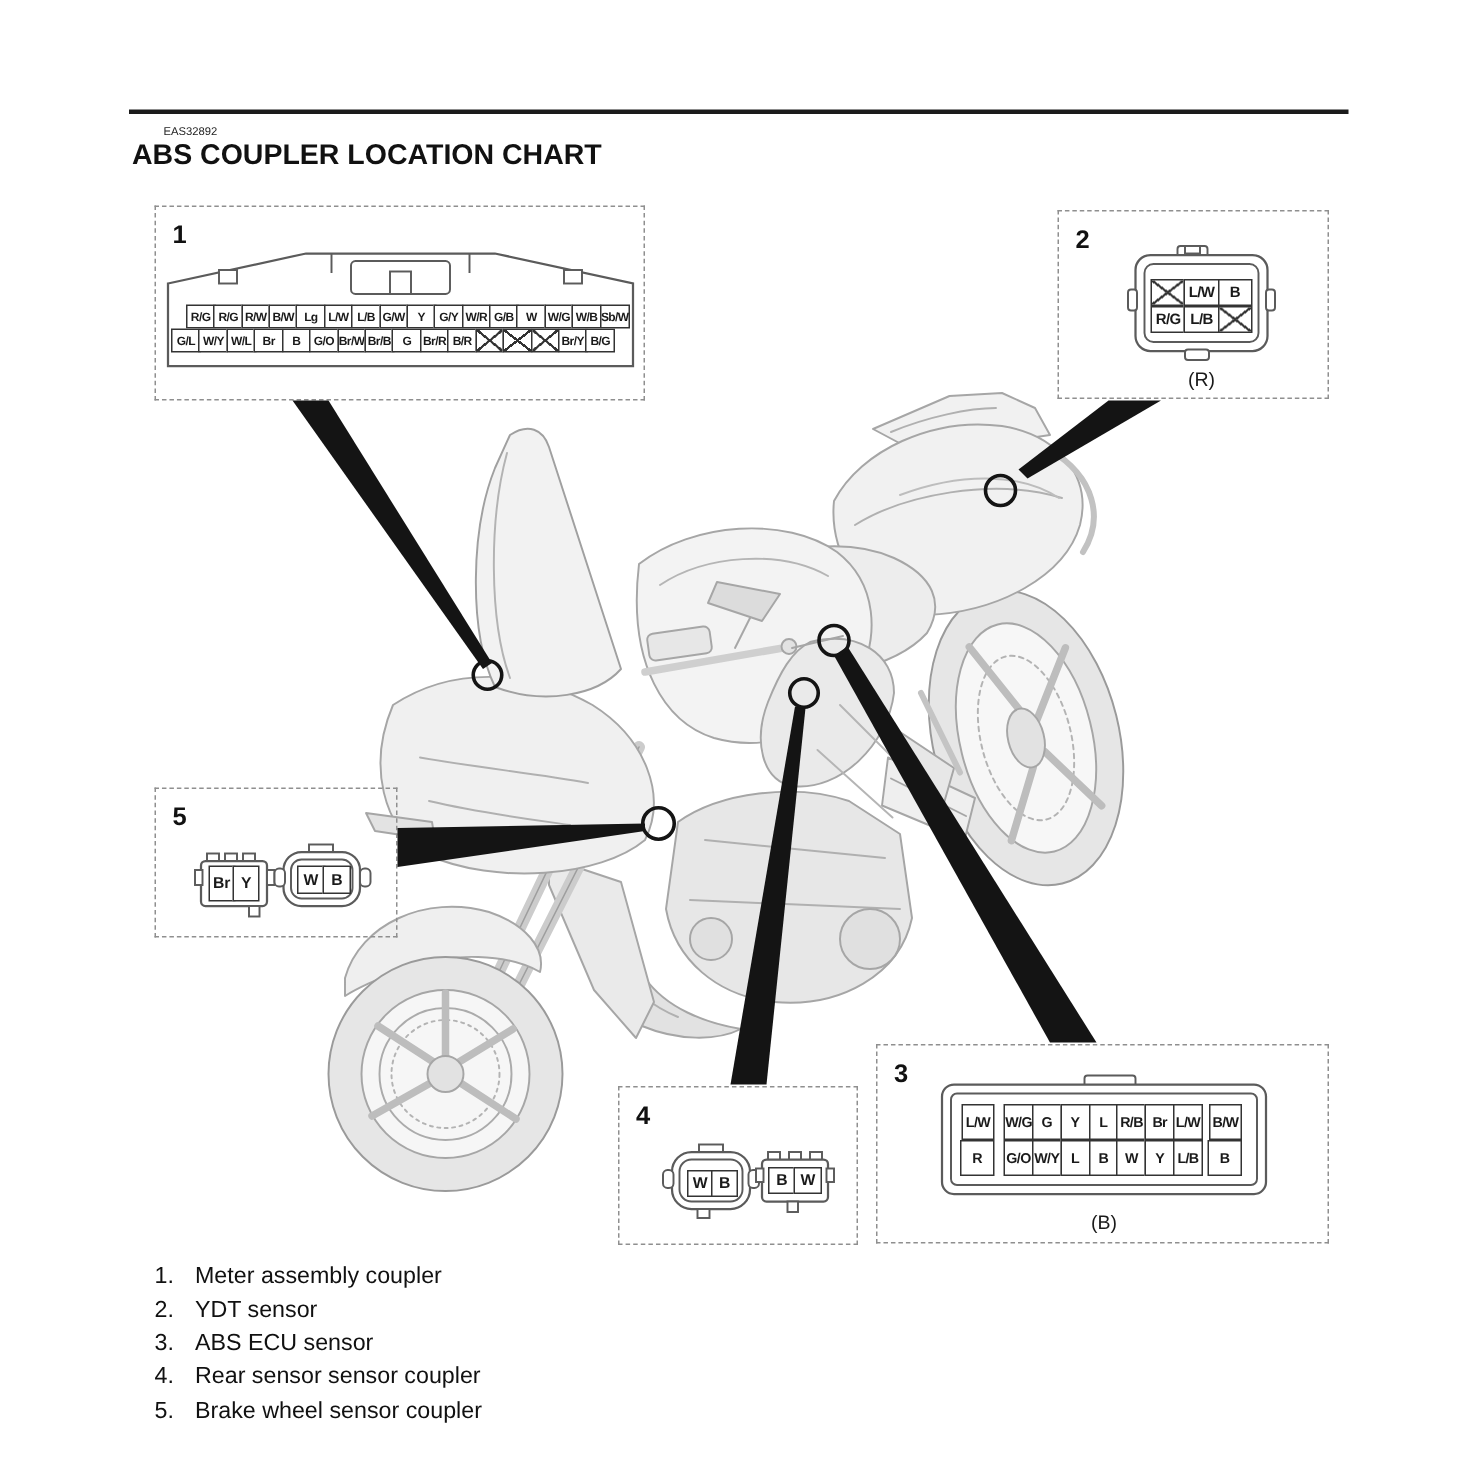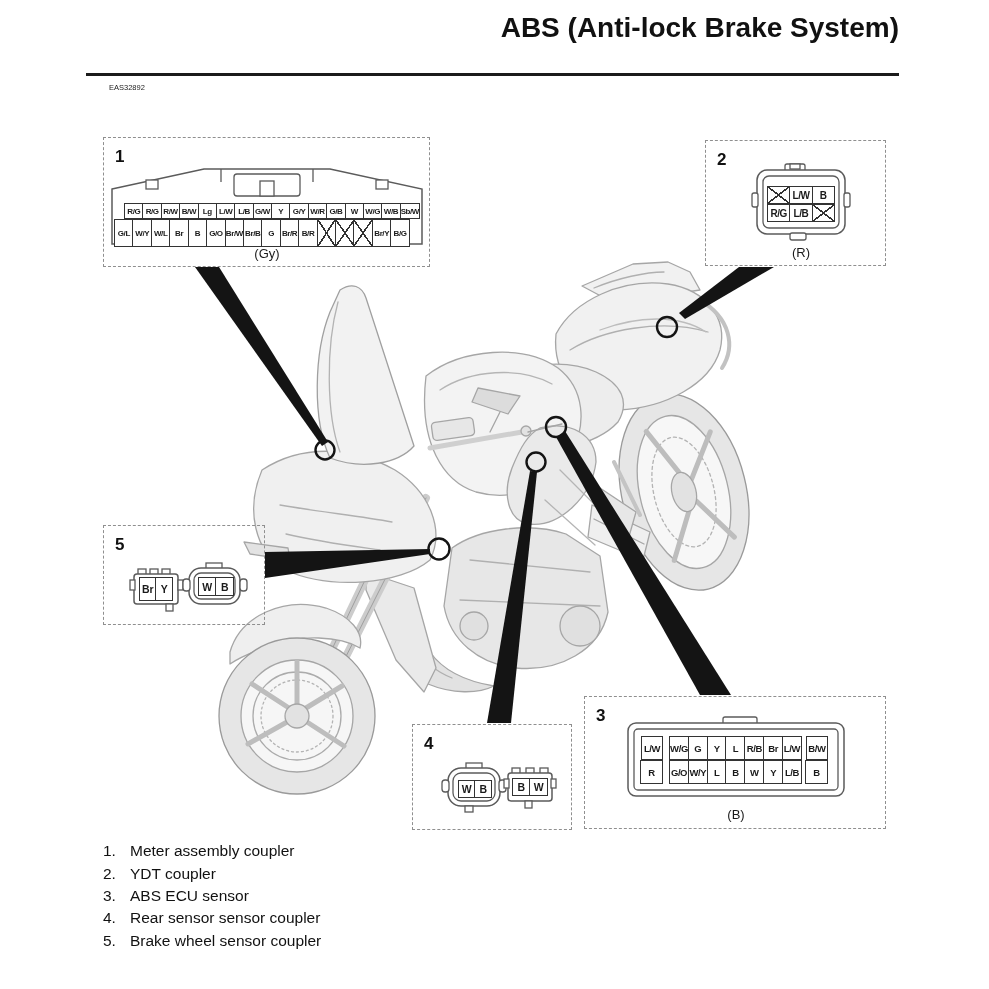--- a/index.html
+++ b/index.html
@@ -13,21 +13,21 @@
   .eas-code{position:absolute;left:89px;top:83px;font-size:7.5px;color:#222;padding-left:20px;}
   .section-title{position:absolute;left:88px;top:93px;font-size:19px;font-weight:bold;}
 
   
   .cbox{position:absolute;border:1.4px dashed #8f8f8f;box-sizing:border-box;}
   .cbox .num{position:absolute;left:11px;top:9px;font-size:17px;font-weight:bold;}
   .cbox svg{position:absolute;left:0;top:0;}
   .clabel{position:absolute;text-align:center;font-size:13px;color:#1a1a1a;}
 
   
-  .cells{position:absolute;display:flex;box-sizing:border-box;}
+  .cells{position:absolute;display:flex;box-sizing:border-box;justify-content:flex-end;}
   .cell{flex:1;border:1.2px solid #333;background:#fff;display:flex;align-items:center;justify-content:center;
         font-weight:bold;color:#1a1a1a;box-sizing:border-box;position:relative;white-space:nowrap;overflow:visible;}
   .cell + .cell{margin-left:-1.2px;}
   .cell.crossed{background:
       linear-gradient(to top right, transparent calc(50% - 0.8px), #333 calc(50% - 0.8px), #333 calc(50% + 0.8px), transparent calc(50% + 0.8px)),
       linear-gradient(to top left,  transparent calc(50% - 0.8px), #333 calc(50% - 0.8px), #333 calc(50% + 0.8px), transparent calc(50% + 0.8px)),
       #fff;}
   .box1-cells .cell{font-size:8px;letter-spacing:-0.4px;}
   .box2-cells .cell{font-size:10px;letter-spacing:-0.4px;}
   .box3-cells .cell{font-size:9.5px;letter-spacing:-0.4px;}
@@ -40,23 +40,23 @@
 
   .shell{fill:#ffffff;stroke:#5b5b5b;stroke-width:1.5;}
   .shell2{fill:#ffffff;stroke:#5b5b5b;stroke-width:1.3;}
   .overlay{position:absolute;left:0;top:0;pointer-events:none;}
 </style>
 </head>
 <body>
 
 <div class="page">
 
-  <div class="page-title">ABS (Anti-lock Brake System)</div>
   <div class="rule"></div>
   <div class="eas-code">EAS32892</div>
+  <div class="section-title">ABS COUPLER LOCATION CHART</div>
 
   <svg class="abs" width="989" height="989" viewBox="0 0 989 989" style="left:0;top:0;">
     <g stroke="#a6a6a6" stroke-width="1.3" fill="none" stroke-linejoin="round" stroke-linecap="round">
 
       <g transform="rotate(-14 684 492)">
         <ellipse cx="684" cy="492" rx="62" ry="100" fill="#e6e6e6" stroke="#9a9a9a"></ellipse>
         <ellipse cx="684" cy="492" rx="44" ry="78" fill="#f7f7f7"></ellipse>
         <ellipse cx="684" cy="492" rx="30" ry="56" stroke-dasharray="3 3" stroke="#b3b3b3"></ellipse>
         <line x1="684" y1="472" x2="662" y2="424" stroke="#bdbdbd" stroke-width="5"></line>
         <line x1="684" y1="512" x2="658" y2="556" stroke="#bdbdbd" stroke-width="5"></line>
@@ -158,39 +158,38 @@
         <span class="cell">G/W</span>
         <span class="cell">Y</span>
         <span class="cell">G/Y</span>
         <span class="cell">W/R</span>
         <span class="cell">G/B</span>
         <span class="cell">W</span>
         <span class="cell">W/G</span>
         <span class="cell">W/B</span>
         <span class="cell">Sb/W</span>
       </div>
-    <div class="cells box1-cells" style="left:10px;top:81px;width:296px;height:28px;">
+    <div class="cells box1-cells" style="left:10px;top:81px;width:296px;height:16px;">
         <span class="cell">G/L</span>
         <span class="cell">W/Y</span>
         <span class="cell">W/L</span>
         <span class="cell">Br</span>
         <span class="cell">B</span>
         <span class="cell">G/O</span>
         <span class="cell">Br/W</span>
         <span class="cell">Br/B</span>
         <span class="cell">G</span>
         <span class="cell">Br/R</span>
         <span class="cell">B/R</span>
         <span class="cell crossed"></span>
         <span class="cell crossed"></span>
         <span class="cell crossed"></span>
         <span class="cell">Br/Y</span>
         <span class="cell">B/G</span>
       </div>
-    <div class="clabel" style="left:10px;top:108px;width:306px;">(Gy)</div>
   </div>
 
   <div class="cbox" style="left:705px;top:140px;width:181px;height:126px;">
     <div class="num">2</div>
     <svg width="181" height="126" viewBox="0 0 181 126">
       <rect class="shell2" x="79" y="23" width="20" height="9" rx="2"></rect>
       <rect class="shell2" x="84" y="23" width="10" height="5"></rect>
       <rect class="shell" x="51" y="29" width="88" height="64" rx="10"></rect>
       <rect class="shell2" x="84" y="92" width="16" height="7" rx="2"></rect>
       <rect class="shell2" x="46" y="52" width="6" height="14" rx="2"></rect>
@@ -316,21 +315,21 @@
     </g>
   </svg>
 
   <div class="legend">
     <div class="legend-row">
       <span class="legend-num">1.</span>
       <span>Meter assembly coupler</span>
     </div>
     <div class="legend-row">
       <span class="legend-num">2.</span>
-      <span>YDT coupler</span>
+      <span>YDT sensor</span>
     </div>
     <div class="legend-row">
       <span class="legend-num">3.</span>
       <span>ABS ECU sensor</span>
     </div>
     <div class="legend-row">
       <span class="legend-num">4.</span>
       <span>Rear sensor sensor coupler</span>
     </div>
     <div class="legend-row">

